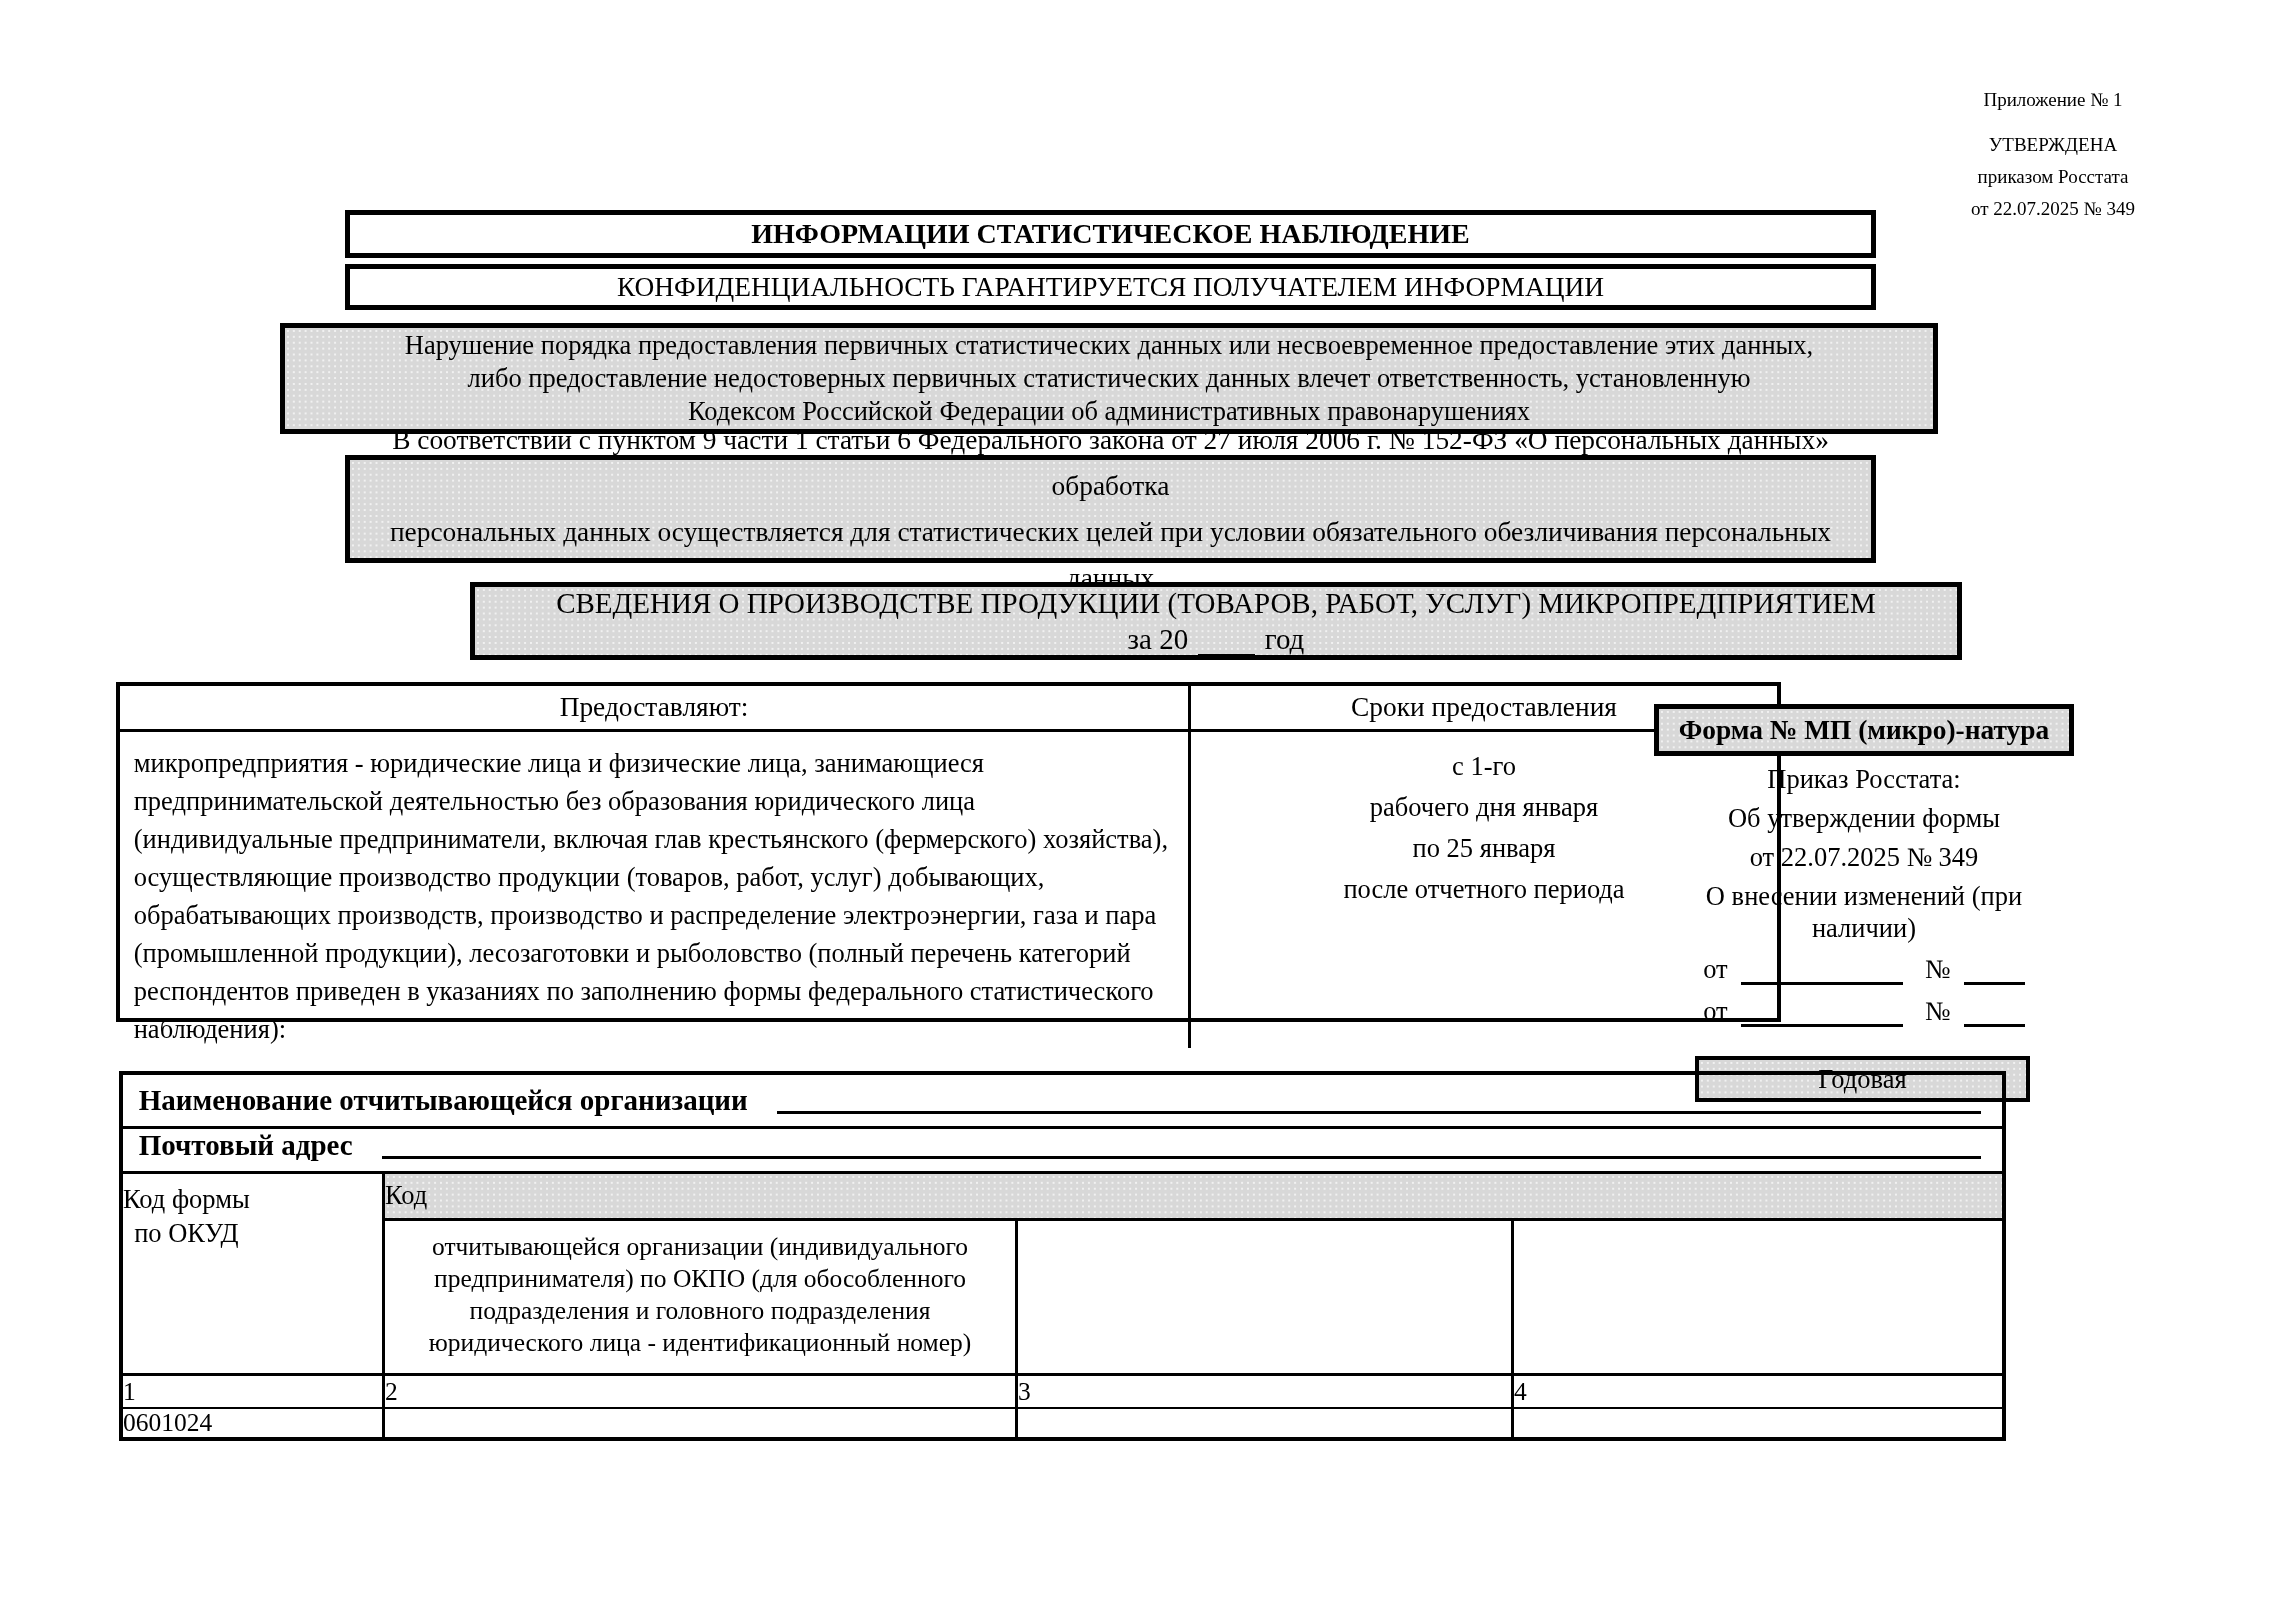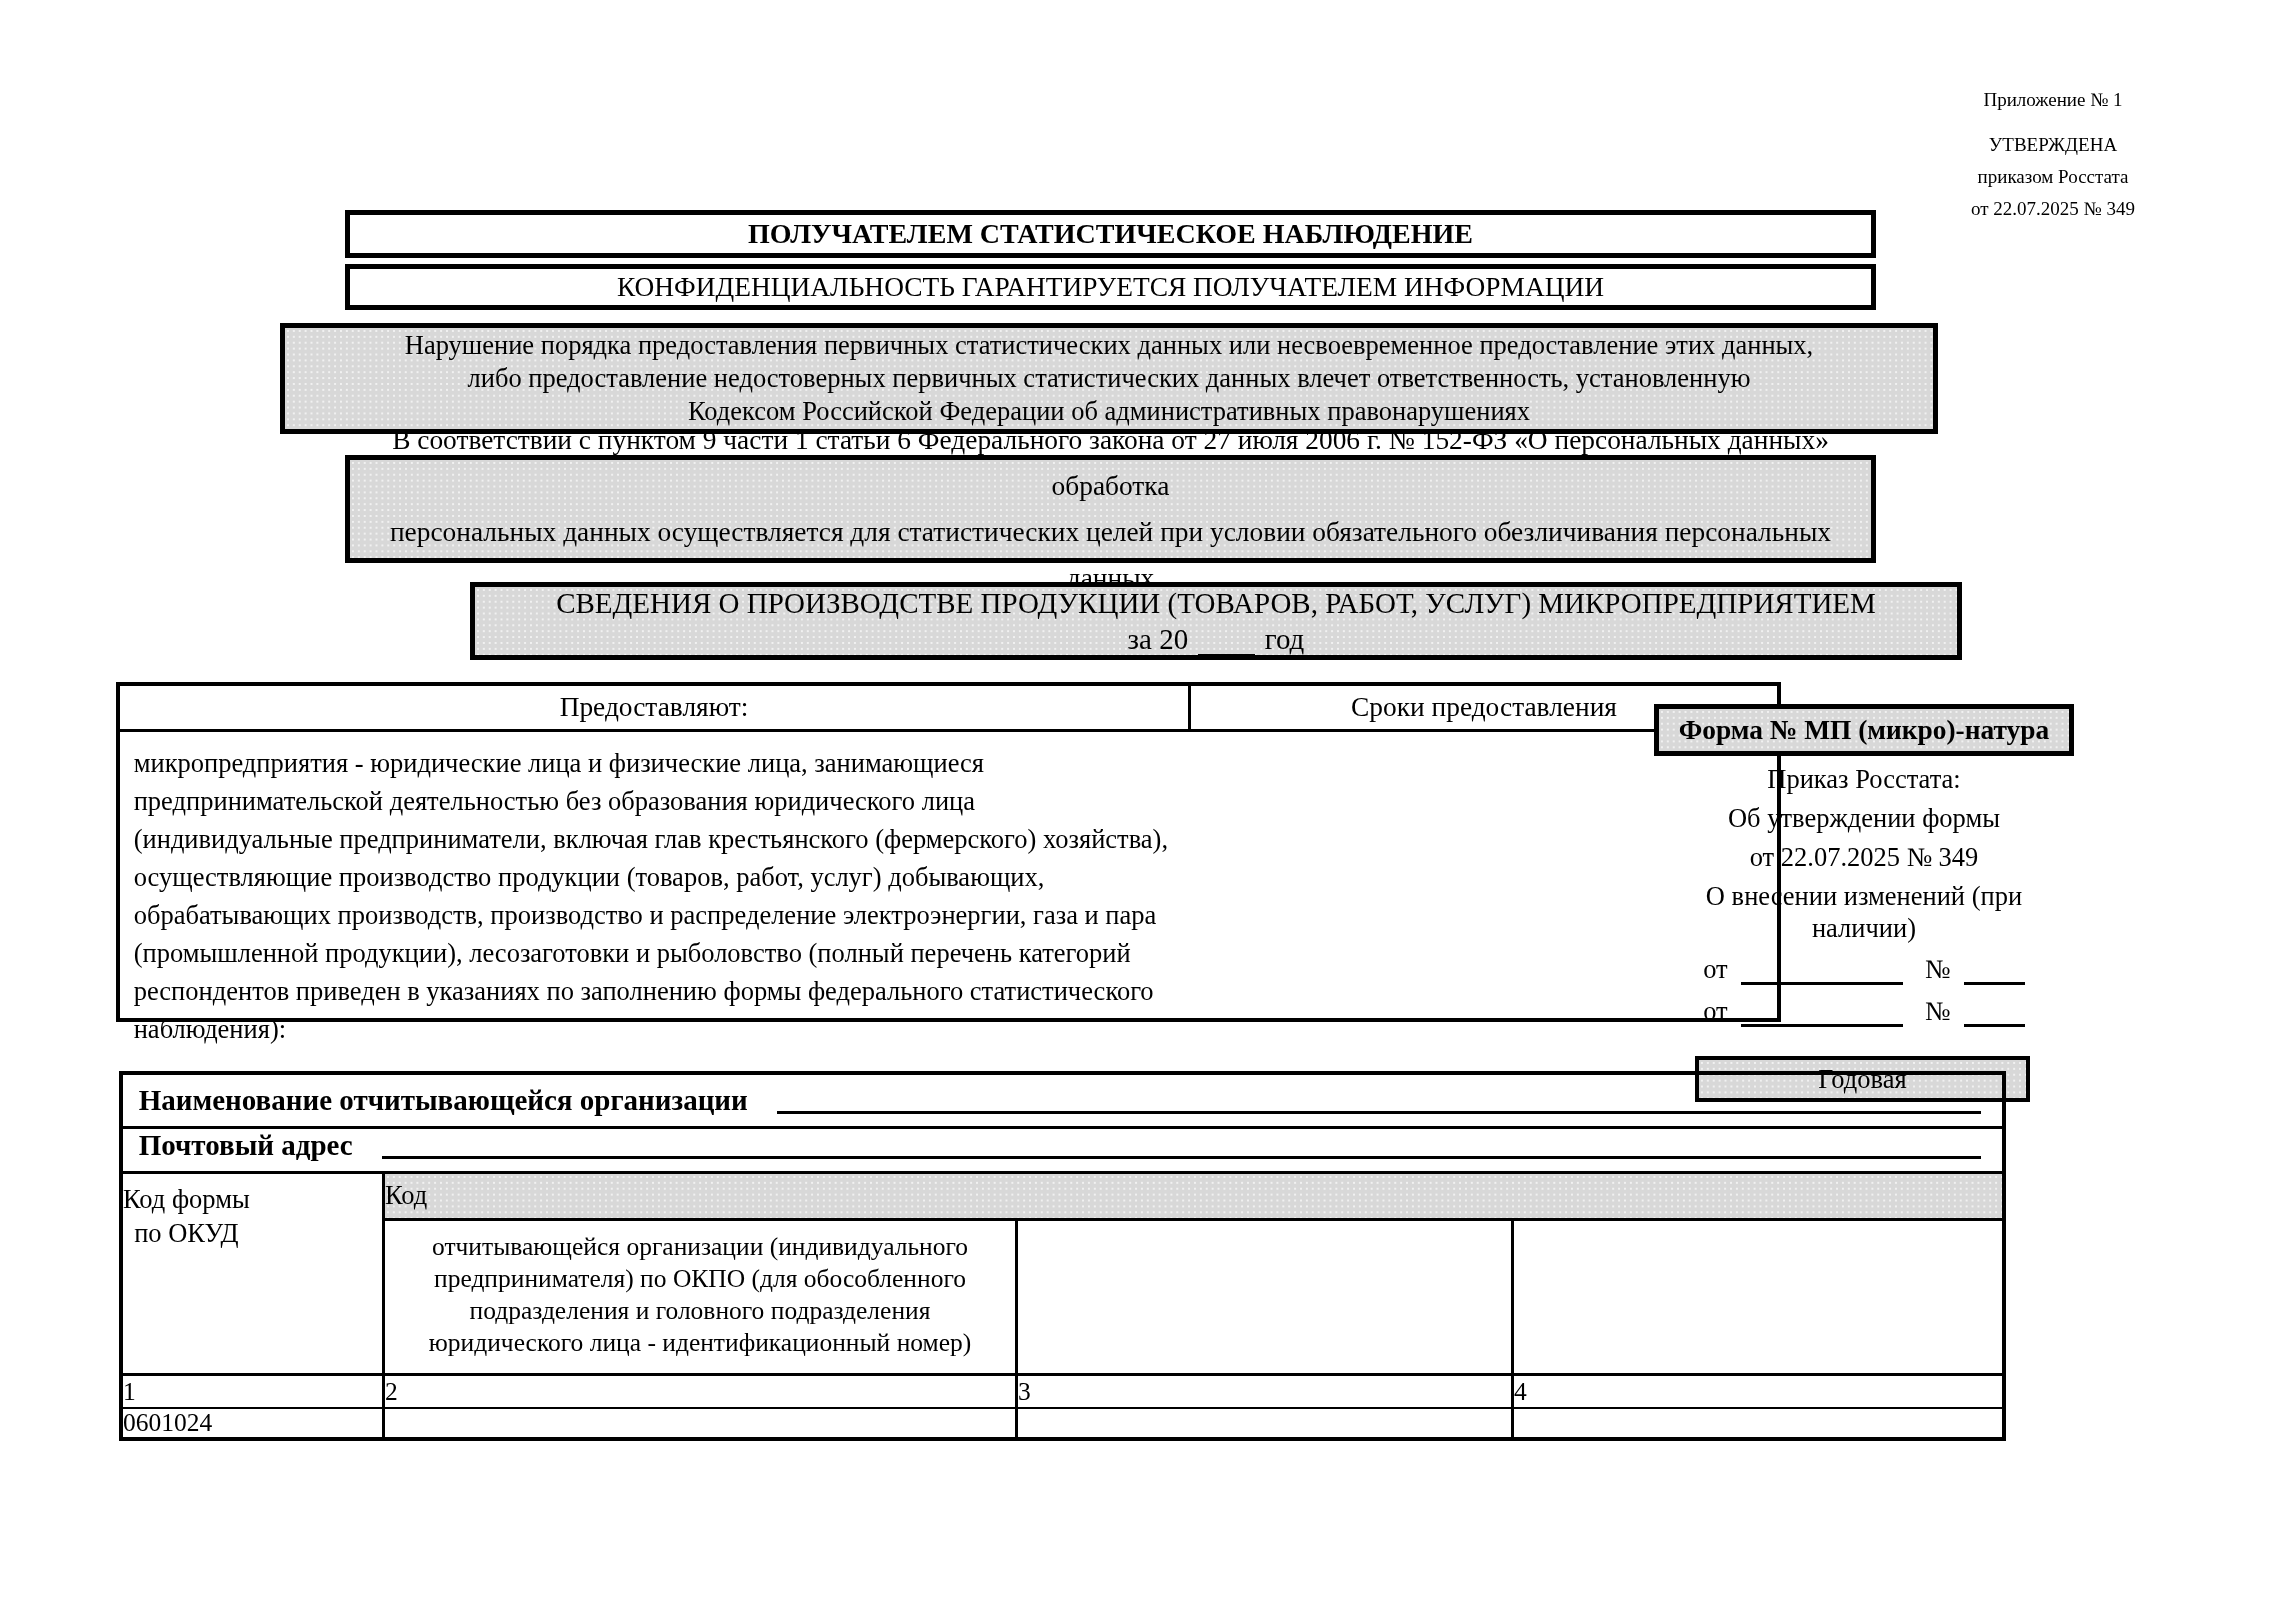--- a/index.html
+++ b/index.html
@@ -75,21 +75,21 @@
 <body>
 
 <div class="abs approval">
   <div class="l1">Приложение № 1</div>
   <div>УТВЕРЖДЕНА</div>
   <div>приказом Росстата</div>
   <div>от 22.07.2025 № 349</div>
 </div>
 
 <div class="abs box center bold fed-box">
-  <div>ПОЛУЧАТЕЛЕМ СТАТИСТИЧЕСКОЕ НАБЛЮДЕНИЕ</div>
+  <div>ИНФОРМАЦИИ СТАТИСТИЧЕСКОЕ НАБЛЮДЕНИЕ</div>
 </div>
 
 <div class="abs box center conf-box">
   <div>КОНФИДЕНЦИАЛЬНОСТЬ ГАРАНТИРУЕТСЯ ПОЛУЧАТЕЛЕМ ИНФОРМАЦИИ</div>
 </div>
 
 <div class="abs box gray center warn-box">
   <div>Нарушение порядка предоставления первичных статистических данных или несвоевременное предоставление этих данных,</div>
   <div>либо предоставление недостоверных первичных статистических данных влечет ответственность, установленную</div>
   <div>Кодексом Российской Федерации об административных правонарушениях</div>
@@ -112,20 +112,26 @@
     <div class="cL center">
       <div>Предоставляют:</div>
     </div>
     <div class="cR center">
       <div>Сроки предоставления</div>
     </div>
   </div>
   <div class="brow">
     <div class="cL">
       <div>микропредприятия - юридические лица и физические лица, занимающиеся предпринимательской деятельностью без образования юридического лица (индивидуальные предприниматели, включая глав крестьянского (фермерского) хозяйства), осуществляющие производство продукции (товаров, работ, услуг) добывающих, обрабатывающих производств, производство и распределение электроэнергии, газа и пара (промышленной продукции), лесозаготовки и рыболовство (полный перечень категорий респондентов приведен в указаниях по заполнению формы федерального статистического наблюдения):</div>
+    </div>
+    <div class="cR">
+      <div>с 1-го</div>
+      <div>рабочего дня января</div>
+      <div>по 25 января</div>
+      <div>после отчетного периода</div>
     </div>
   </div>
 </div>
 
 <div class="abs fpanel">
   <div class="box gray center bold fbox">
     <div>Форма № МП (микро)-натура</div>
   </div>
   <div class="line">Приказ Росстата:</div>
   <div class="line">Об утверждении формы</div>

